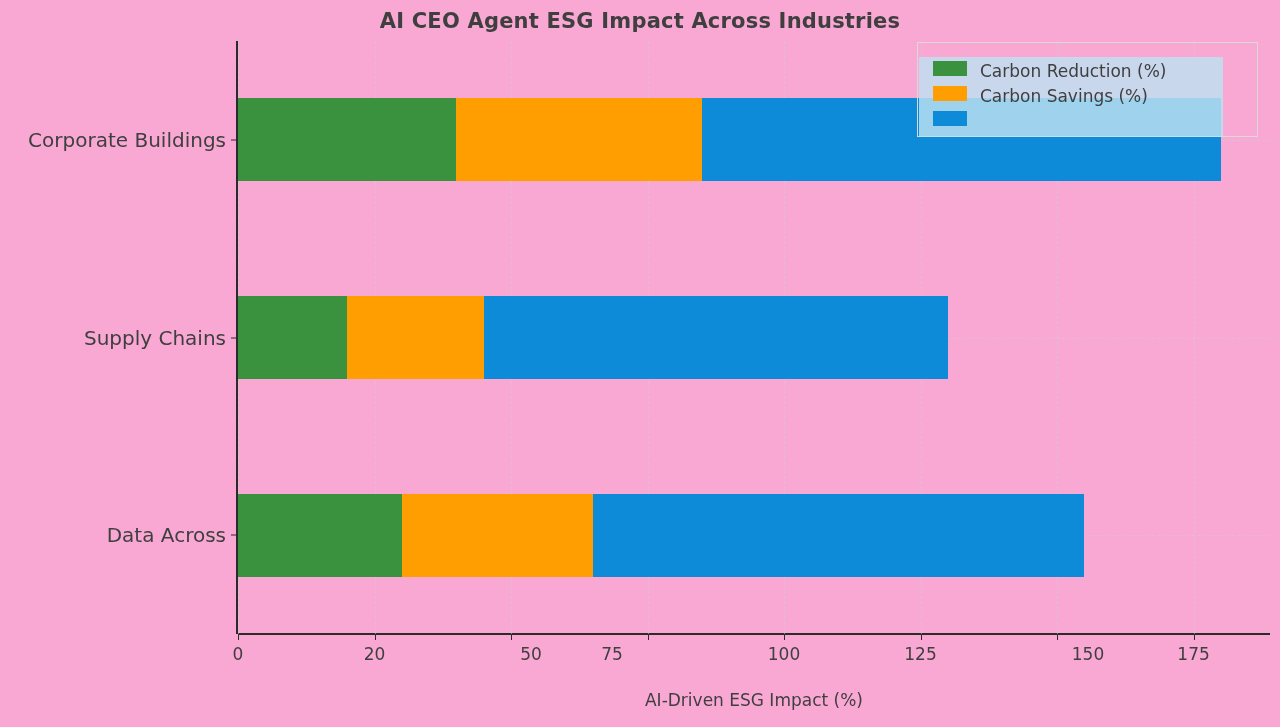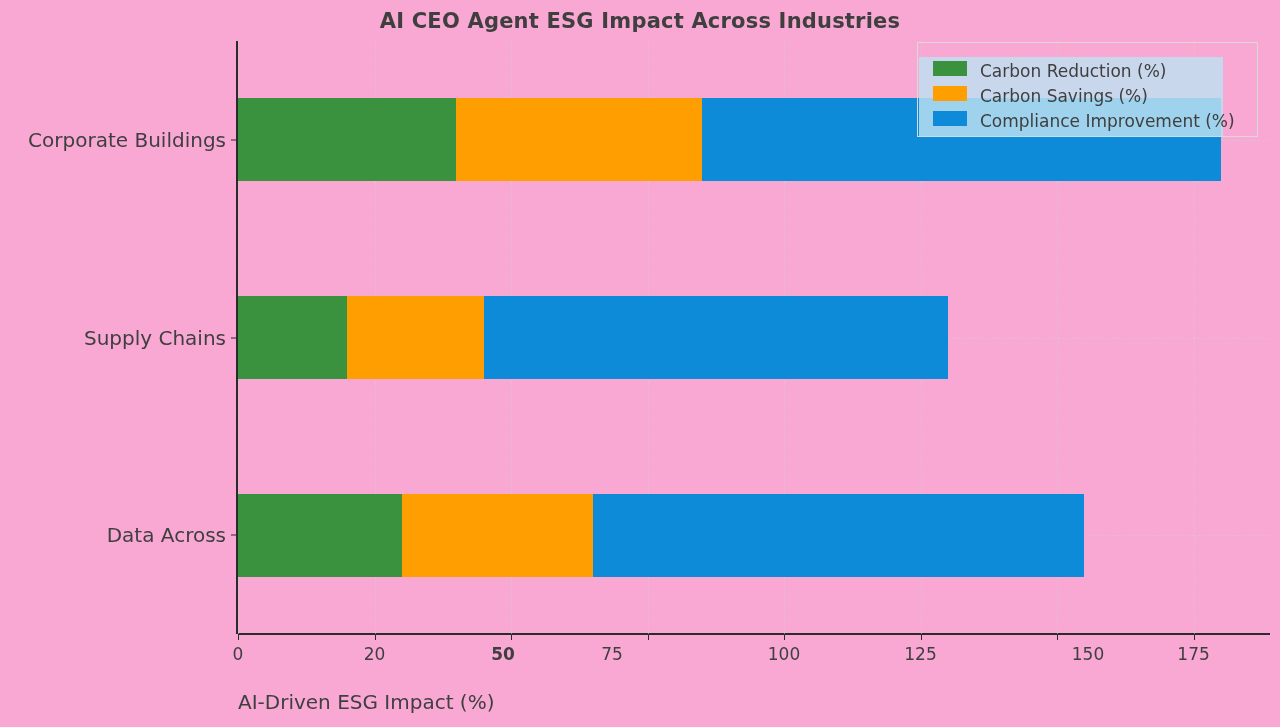--- a/index.html
+++ b/index.html
@@ -100,21 +100,22 @@
     width: 5px;
     height: 1px;
     background: #2b2b2b;
     transform: translateY(-50%);
   }
   #xlabel {
     position: absolute;
     left: 238px;
     top: 690px;
     width: 1032px;
-    font-size: 20px;
+    text-align: center;
+    font-size: 17px;
     color: #3f3f3f;
   }
   
   .bar-seg {
     position: absolute;
     height: 83px;
   }
   
   #legend {
     position: absolute;
@@ -192,21 +193,21 @@
         <div class="bar-seg" style="left: 354.921px; width: 491.429px; top: 452.667px; background: rgb(13, 139, 217);"></div>
       </div>
   </div>
 
   <div id="xticks">
       <div class="xtick-mark" style="left: 238px;"></div>
       <div class="xtick-label" style="left: 238px;">0</div>
       <div class="xtick-mark" style="left: 374.508px;"></div>
       <div class="xtick-label" style="left: 374.508px;">20</div>
       <div class="xtick-mark" style="left: 511.016px;"></div>
-      <div class="xtick-label" style="left: 503px; font-weight: bold;">50</div>
+      <div class="xtick-label" style="left: 531px;">50</div>
       <div class="xtick-mark" style="left: 647.524px;"></div>
       <div class="xtick-label" style="left: 612px;">75</div>
       <div class="xtick-mark" style="left: 784.032px;"></div>
       <div class="xtick-label" style="left: 784.032px;">100</div>
       <div class="xtick-mark" style="left: 920.54px;"></div>
       <div class="xtick-label" style="left: 920.54px;">125</div>
       <div class="xtick-mark" style="left: 1057.05px;"></div>
       <div class="xtick-label" style="left: 1088px;">150</div>
       <div class="xtick-mark" style="left: 1193.56px;"></div>
       <div class="xtick-label" style="left: 1193.56px;">175</div>
@@ -227,18 +228,17 @@
         <div class="legend-row">
           <div class="legend-swatch" style="background: rgb(58, 146, 63);"></div>
           <div class="legend-label">Carbon Reduction (%)</div>
         </div>
         <div class="legend-row">
           <div class="legend-swatch" style="background: rgb(255, 158, 1);"></div>
           <div class="legend-label">Carbon Savings (%)</div>
         </div>
         <div class="legend-row">
           <div class="legend-swatch" style="background: rgb(13, 139, 217);"></div>
-          <div class="legend-label">Compliance Improvement (%)</div>
         </div>
       </div>
   </div>
 
 </div>
 
 </body></html>

